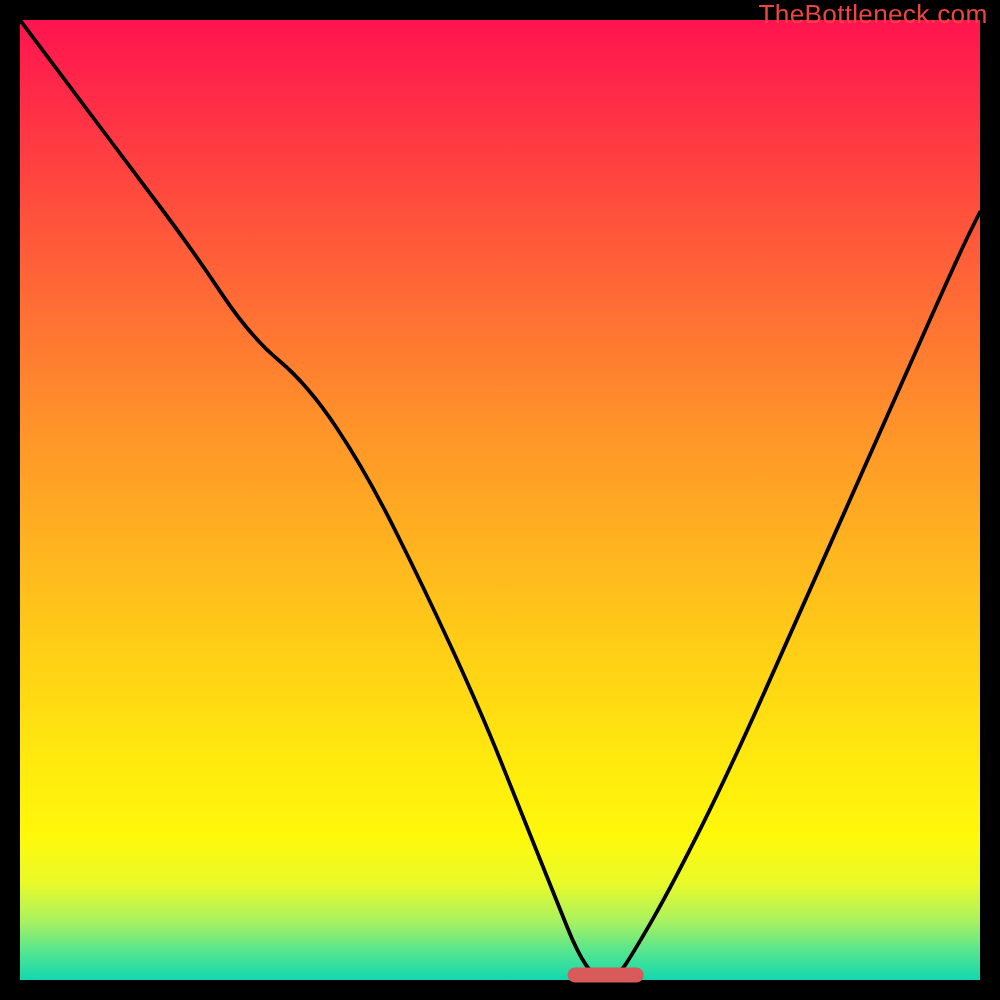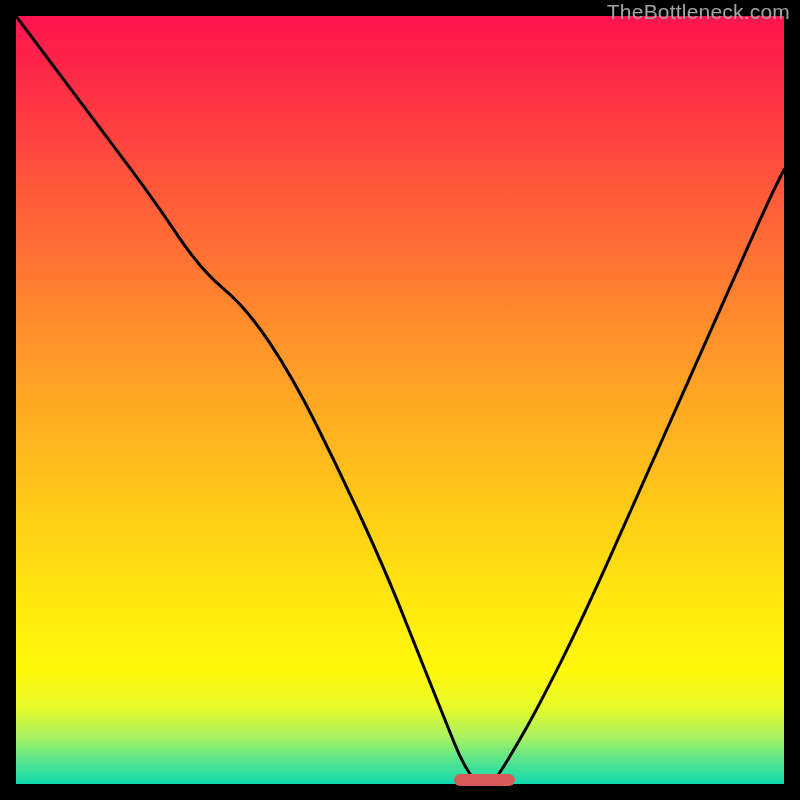--- a/index.html
+++ b/index.html
@@ -51,21 +51,21 @@
     position: absolute;
     background: #d85a5a;
     border-radius: 6px;
   }
   .watermark {
     position: absolute;
     top: 0;
     right: 10px;
     font-family: Arial, Helvetica, sans-serif;
     font-size: 21px;
-    color: #a3a3a3;
+    color: #ef4444;
     letter-spacing: 0.2px;
     user-select: none;
   }
 </style>
 </head>
 <body>
 
 <div class="frame">
   <div class="plot">
     <svg class="curve" viewBox="0 0 768 768" preserveAspectRatio="none">

